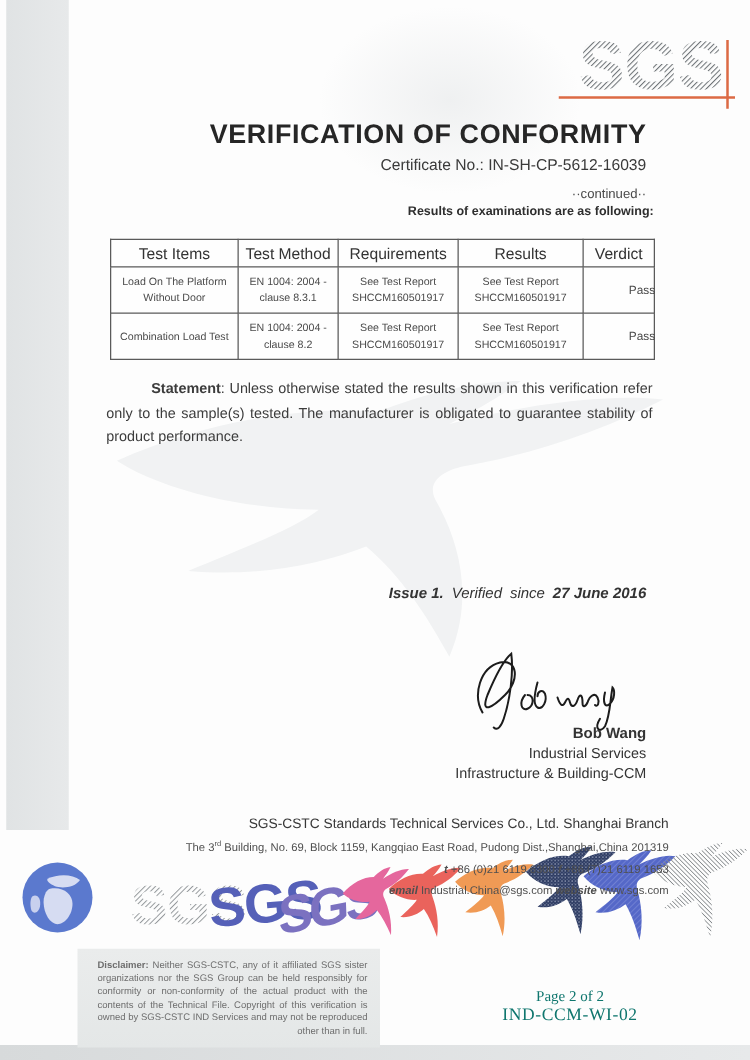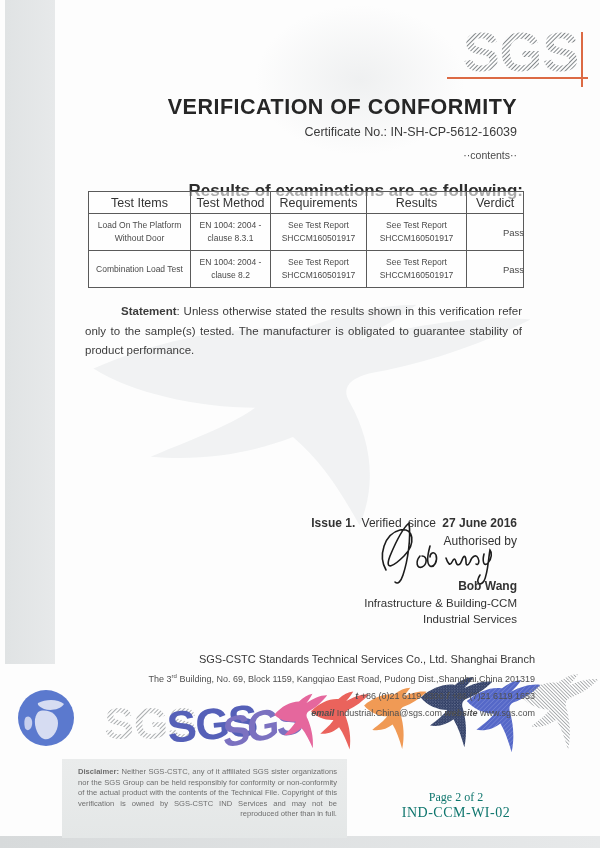--- a/index.html
+++ b/index.html
@@ -19,35 +19,35 @@
   
   .sgs-logo{position:absolute;left:452px;top:18px;width:138px;height:64px;}
   .orange-hline{position:absolute;left:447px;top:77px;width:141px;height:2px;background:#dc6a44;}
   .orange-vline{position:absolute;left:581px;top:32px;width:2px;height:55px;background:#dc6a44;}
 
   .title{position:absolute;left:150px;top:95px;width:385px;text-align:center;
     font-size:21.5px;font-weight:bold;letter-spacing:.5px;color:#262626;}
   .cert-no{position:absolute;right:83px;top:125px;font-size:12.5px;color:#3a3a3a;}
   .continued{position:absolute;right:83px;top:149px;font-size:10.5px;color:#4a4a4a;}
 
-  .results-heading{position:absolute;right:77px;top:181px;font-size:17px;font-weight:bold;color:#2e2e2e;}
+  .results-heading{position:absolute;right:77px;top:164px;font-size:10px;font-weight:bold;color:#2e2e2e;}
 
   
   table.results{position:absolute;left:88px;top:191px;width:435px;border-collapse:collapse;table-layout:fixed;
     background:rgba(255,255,255,.6);}
   table.results th,table.results td{border:1px solid #5a5a5a;text-align:center;vertical-align:middle;padding:0;}
   table.results th{height:21px;font-size:12.5px;font-weight:normal;color:#333;margin-top:47px;}
   table.results td{height:36px;font-size:8.5px;color:#4a4a4a;line-height:13px;}
   table.results td.verdict{font-size:9.5px;padding-left:36px;}
 
   .statement{position:absolute;left:85px;top:302px;width:437px;font-size:11.5px;line-height:1.7;
     text-align:justify;text-indent:36px;color:#3c3c3c;}
   .statement b{font-weight:bold;}
 
-  .issue-block{position:absolute;right:83px;top:516px;text-align:right;font-size:12px;color:#333;}
+  .issue-block{position:absolute;right:83px;top:467px;font-size:12px;color:#333;font-style:italic;}
   .issue-block .line2{margin-top:4px;}
   .issue-block b{font-weight:bold;}
   .issue-block span{word-spacing:3px;}
 
   .signature{position:absolute;left:372px;top:518px;width:140px;height:70px;}
 
   .signatory{position:absolute;right:83px;top:578px;text-align:right;font-size:11.5px;line-height:16.5px;color:#333;}
   .signatory .name{font-size:12px;font-weight:bold;}
 
   .company{position:absolute;right:65px;top:651px;text-align:right;z-index:5;}
@@ -65,21 +65,21 @@
   .sgs-purple{position:absolute;left:222px;top:47px;font-size:42px;font-weight:bold;color:#7b71c0;
     transform:rotate(-11deg) skewX(-9deg);letter-spacing:-3px;}
   .bird{position:absolute;}
   .b-pink  {left:272px;top:32px;width:60px;height:72px;transform:rotate(-8deg);}
   .b-coral {left:308px;top:28px;width:64px;height:78px;transform:rotate(-4deg);}
   .b-orange{left:360px;top:22px;width:68px;height:84px;}
   .b-navy  {left:416px;top:8px; width:78px;height:100px;}
   .b-blue  {left:462px;top:12px;width:80px;height:100px;}
   .b-gray  {left:516px;top:4px; width:84px;height:108px;}
 
-  .disclaimer{position:absolute;left:62px;top:759px;width:285px;height:79px;
+  .disclaimer{position:absolute;left:62px;top:759px;width:242px;height:79px;
     background:linear-gradient(180deg,#eaecec,#e4e7e7);z-index:6;}
   .disclaimer .txt{padding:8px 10px 0 16px;font-size:7.6px;line-height:10.5px;color:#6e6e6e;
     text-align:justify;text-align-last:right;}
   .disclaimer b{font-weight:bold;}
 
   .page-footer{position:absolute;right:64px;top:790px;width:160px;text-align:center;
     font-family:"Liberation Serif",serif;color:#0f766e;}
   .page-footer .pageno{font-size:12px;}
   .page-footer .doccode{font-size:14px;letter-spacing:.5px;}
 </style>
@@ -121,21 +121,21 @@
   </svg>
 
   <svg class="sgs-logo" viewBox="0 0 138 64">
     <text x="69" y="53" text-anchor="middle" font-family="Liberation Sans, sans-serif" font-size="55" font-weight="bold" fill="url(#hatchLogo)">SGS</text>
   </svg>
   <div class="orange-hline"></div>
   <div class="orange-vline"></div>
 
   <div class="title">VERIFICATION OF CONFORMITY</div>
   <div class="cert-no">Certificate No.: IN-SH-CP-5612-16039</div>
-  <div class="continued">··contents··</div>
+  <div class="continued">··continued··</div>
 
   <div class="results-heading">Results of examinations are as following:</div>
 
   <table class="results">
     <colgroup>
       <col style="width:102px">
         <col style="width:80px">
         <col style="width:96px">
         <col style="width:100px">
         <col style="width:57px">
@@ -187,34 +187,33 @@
         </td>
         <td class="verdict">Pass</td>
       </tr>
     </tbody>
   </table>
 
   <div class="statement"><b>Statement</b><span>: Unless otherwise stated the results shown in this verification refer only to the sample(s) tested. The manufacturer is obligated to guarantee stability of product performance.</span></div>
 
   <div class="issue-block">
     <div><b>Issue 1.</b><span> Verified since </span><b>27 June 2016</b></div>
-    <div class="line2">Authorised by</div>
   </div>
 
   <svg class="signature" viewBox="0 0 140 70" fill="none" stroke="#1c1c1c" stroke-width="1.6" stroke-linecap="round">
     <path d="M14,52 C6,38 12,16 28,12 C42,9 44,26 32,38 C22,48 12,54 18,38 C23,26 31,10 37,5 C39,20 36,42 31,57 C29,63 26,67 23,64"></path>
     <path d="M48,38 C43,44 45,51 50,49 C55,47 56,38 50,38 M58,28 C55,39 55,46 58,48 C62,50 66,43 64,37 C62,33 58,35 58,39"></path>
     <path d="M74,40 C76,46 78,48 80,44 C82,40 83,40 84,44 C85,48 88,48 90,42 C92,36 94,38 94,44 C94,48 96,48 98,44 C100,38 104,36 106,40 C108,44 106,48 104,46"></path>
     <path d="M112,36 C110,44 112,49 116,45 C120,41 120,34 118,32 C116,43 116,55 112,63 C108,69 103,65 108,57"></path>
   </svg>
 
   <div class="signatory">
     <div class="name">Bob Wang</div>
+    <div>Industrial Services</div>
     <div>Infrastructure &amp; Building-CCM</div>
-    <div>Industrial Services</div>
   </div>
 
   <div class="band">
     <svg class="globe" viewBox="0 0 60 62">
       <circle cx="30" cy="31" r="28" fill="#5b79ce"></circle>
       <path d="M22,16 C30,12 42,12 48,17 C44,23 34,24 28,22 C24,20 21,18 22,16 Z" fill="#d6dcf2"></path>
       <path d="M24,24 C34,22 42,28 42,36 C42,46 34,54 28,52 C22,50 18,40 19,32 C20,28 21,25 24,24 Z" fill="#d6dcf2"></path>
       <path d="M10,30 C14,28 17,32 16,38 C15,43 11,45 9,41 C8,37 8,32 10,30 Z" fill="#c8d0ee"></path>
     </svg>
     <svg class="sgs-gray" viewBox="0 0 95 54">

